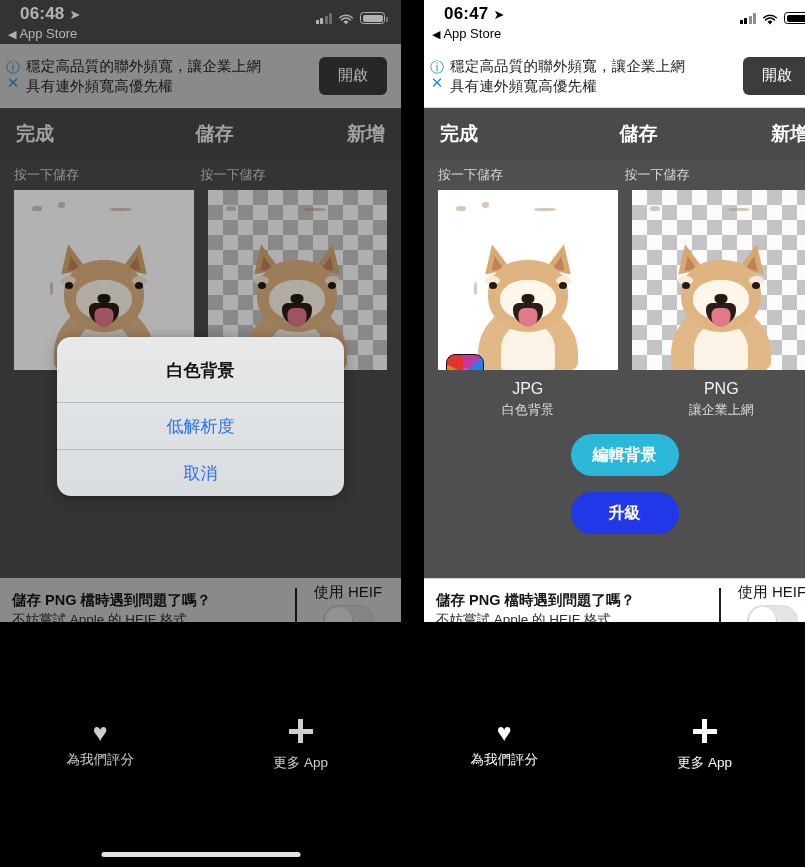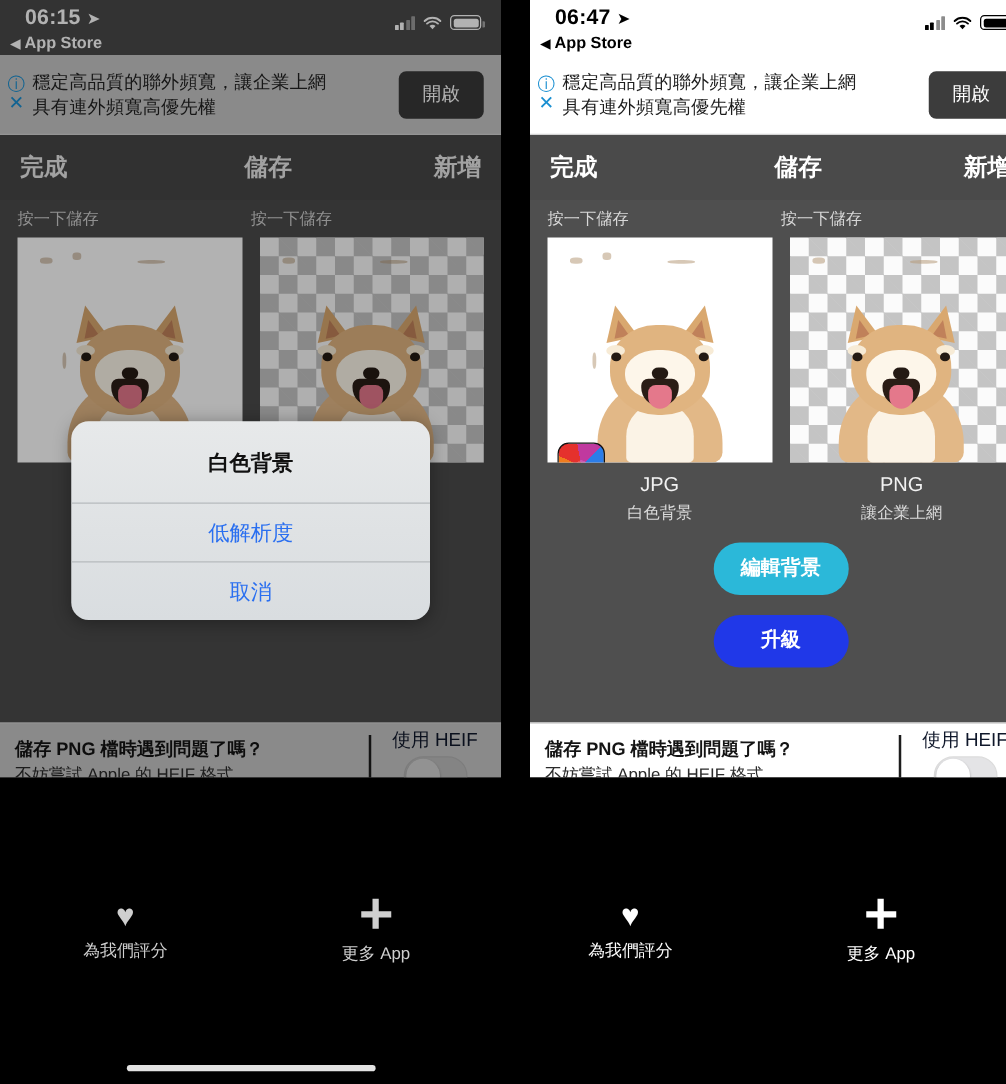--- a/index.html
+++ b/index.html
@@ -26,21 +26,21 @@
     color: #fff;
   }
   .phone.right .statusbar { background: #ffffff; color: #000; }
   .sb-time {
     position: absolute; left: 20px; top: 4px;
     font-size: 17px; font-weight: bold; letter-spacing: 0.2px;
   }
   .sb-loc { display:inline-block; margin-left:5px; font-size:13px; transform: rotate(0deg); }
   .sb-back {
     position: absolute; left: 8px; top: 26px;
-    font-size: 13px; font-weight: 700;
+    font-size: 13px; font-weight: 400;
   }
   .sb-back .tri { font-size: 11px; }
   .sb-right {
     position: absolute; right: 16px; top: 12px;
     display: flex; align-items: center; gap: 6px;
   }
   .bars { display:flex; align-items:flex-end; gap:1.5px; height:11px; }
   .bars i { display:block; width:3px; background: currentColor; border-radius:0.5px; }
   .bars i:nth-child(1){height:4px;} .bars i:nth-child(2){height:6px;}
   .bars i:nth-child(3){height:8px; opacity:.45;} .bars i:nth-child(4){height:11px; opacity:.45;}
@@ -251,21 +251,21 @@
 </style>
 </head>
 <body>
 
 <div class="screens">
 
   <div class="phone left">
 
     <div class="statusbar">
       <div class="sb-time">
-        <span>06:15</span><span class="sb-loc">➤</span>
+        <span>06:48</span><span class="sb-loc">➤</span>
       </div>
       <div class="sb-back">
         <span class="tri">◀</span>
         <span>App Store</span>
       </div>
       <div class="sb-right">
         <span class="bars">
             <i></i>
             <i></i>
             <i></i>

